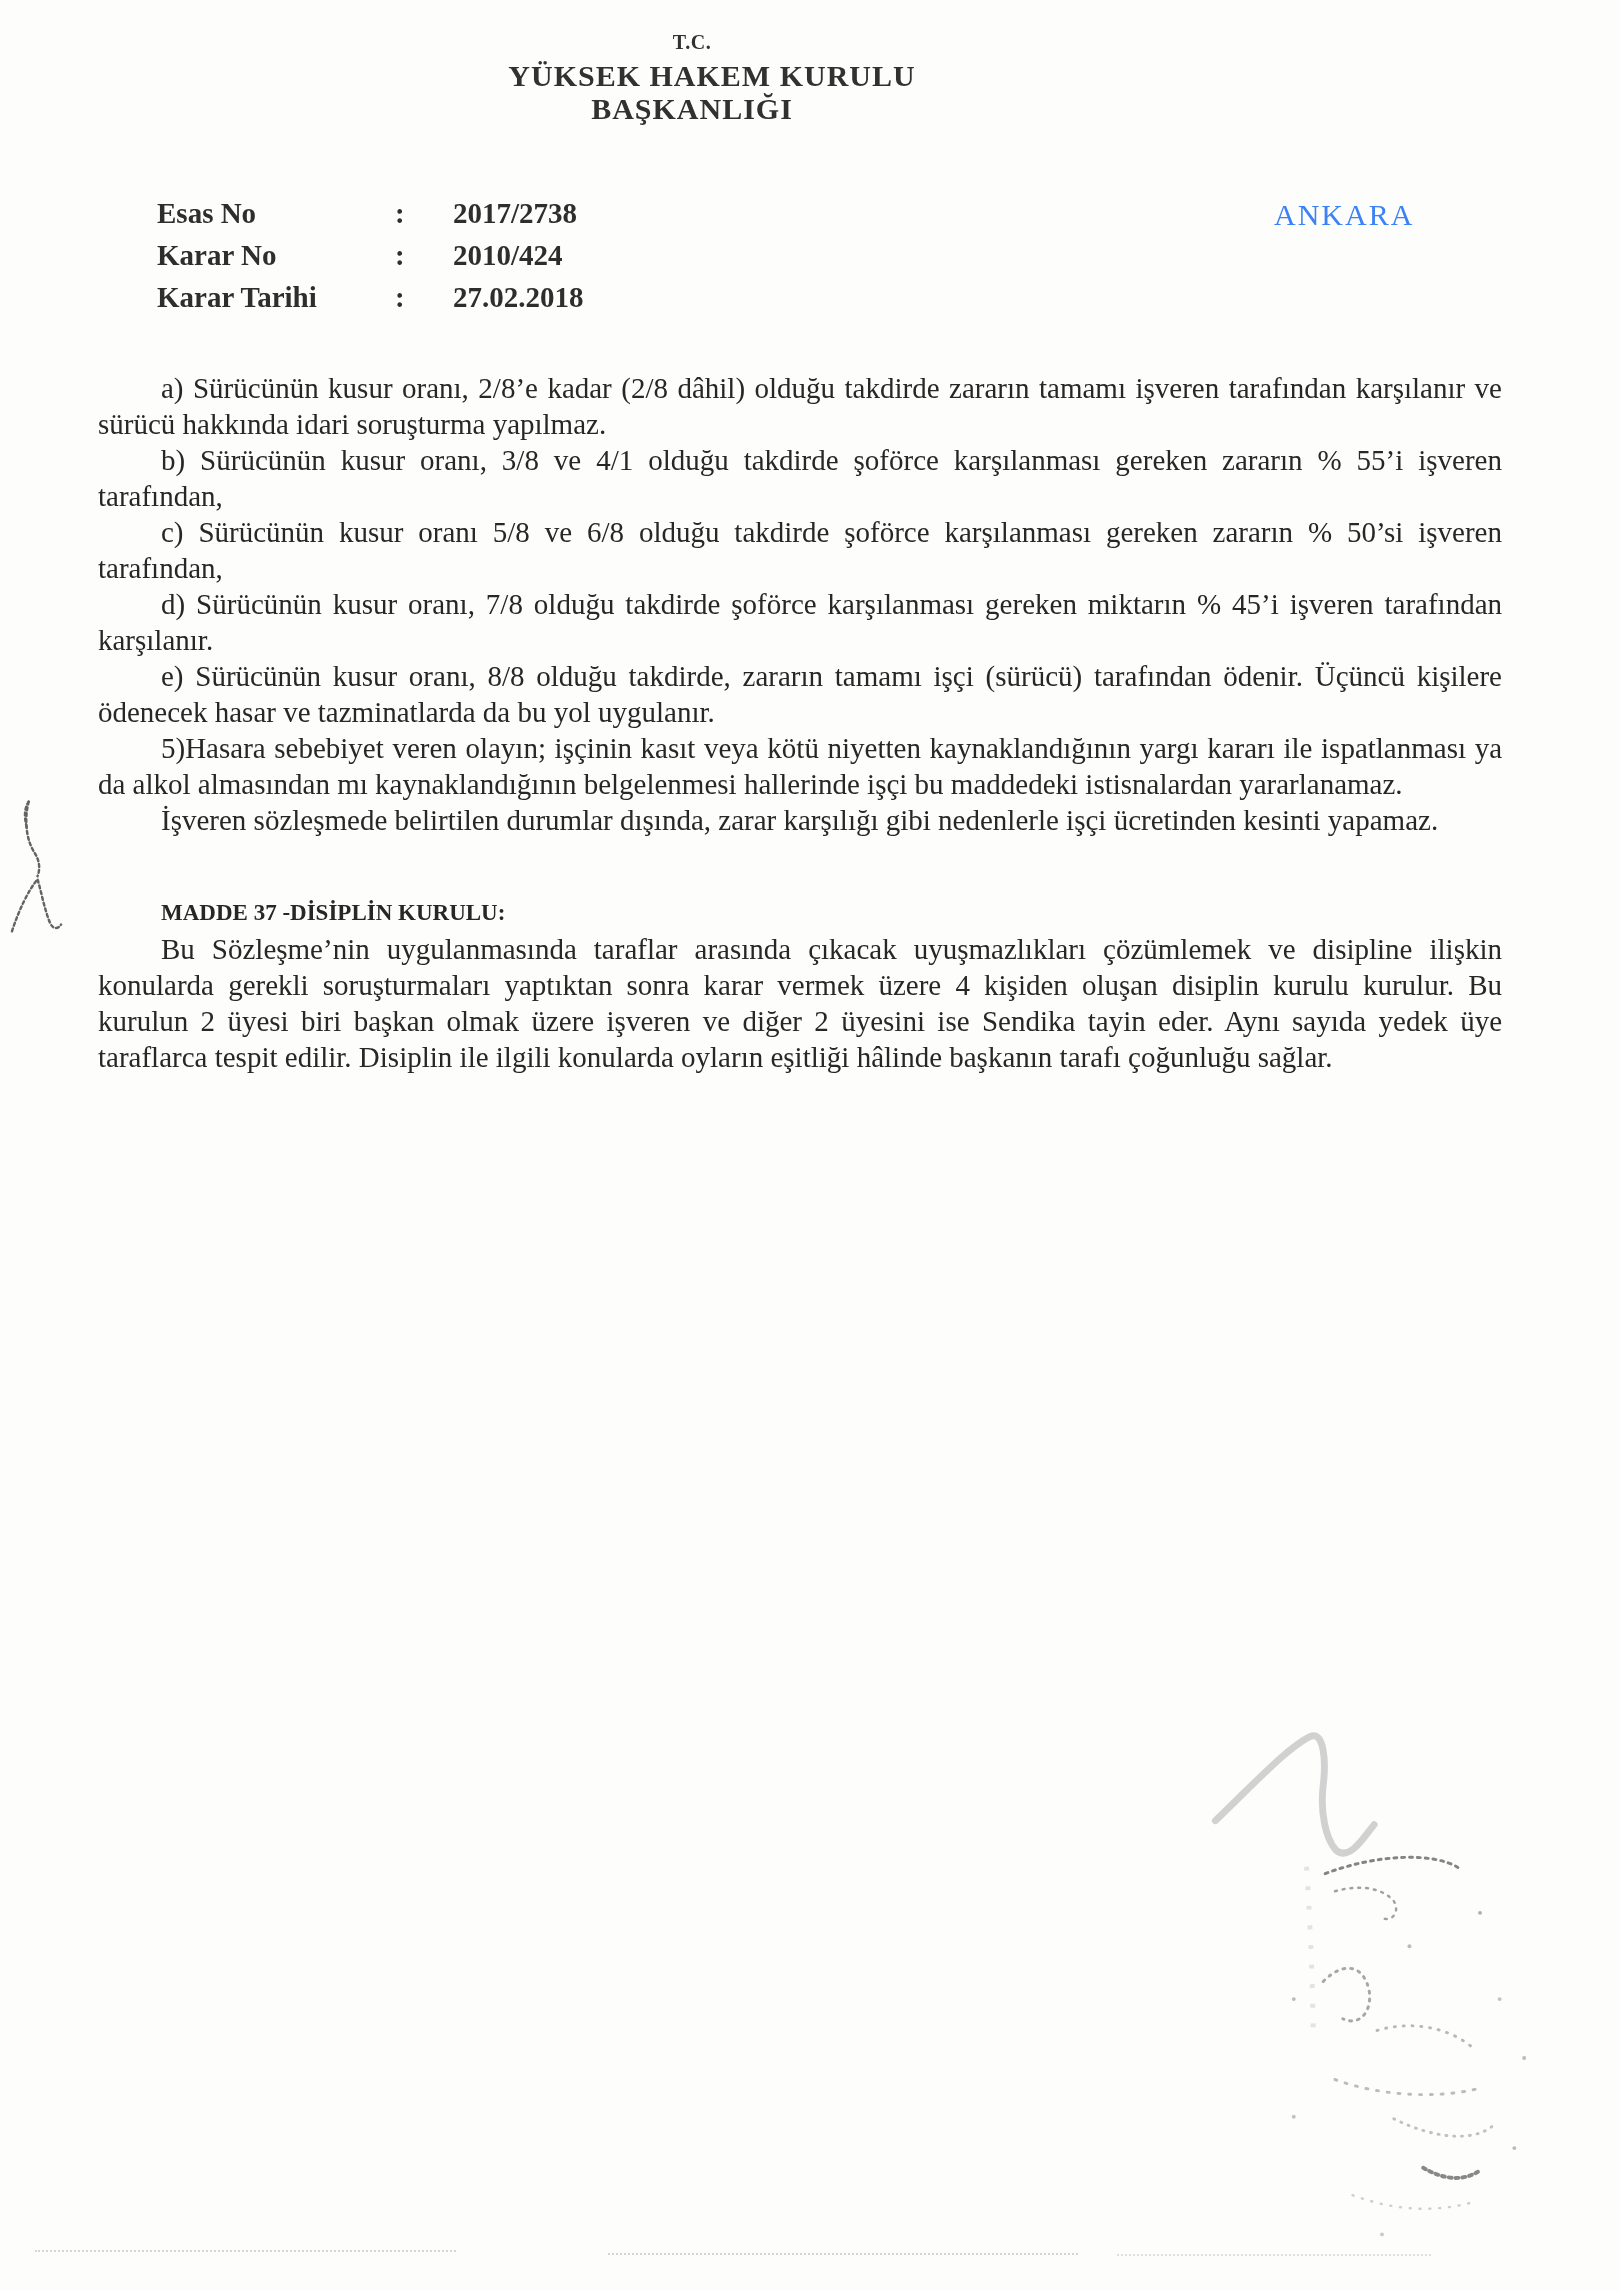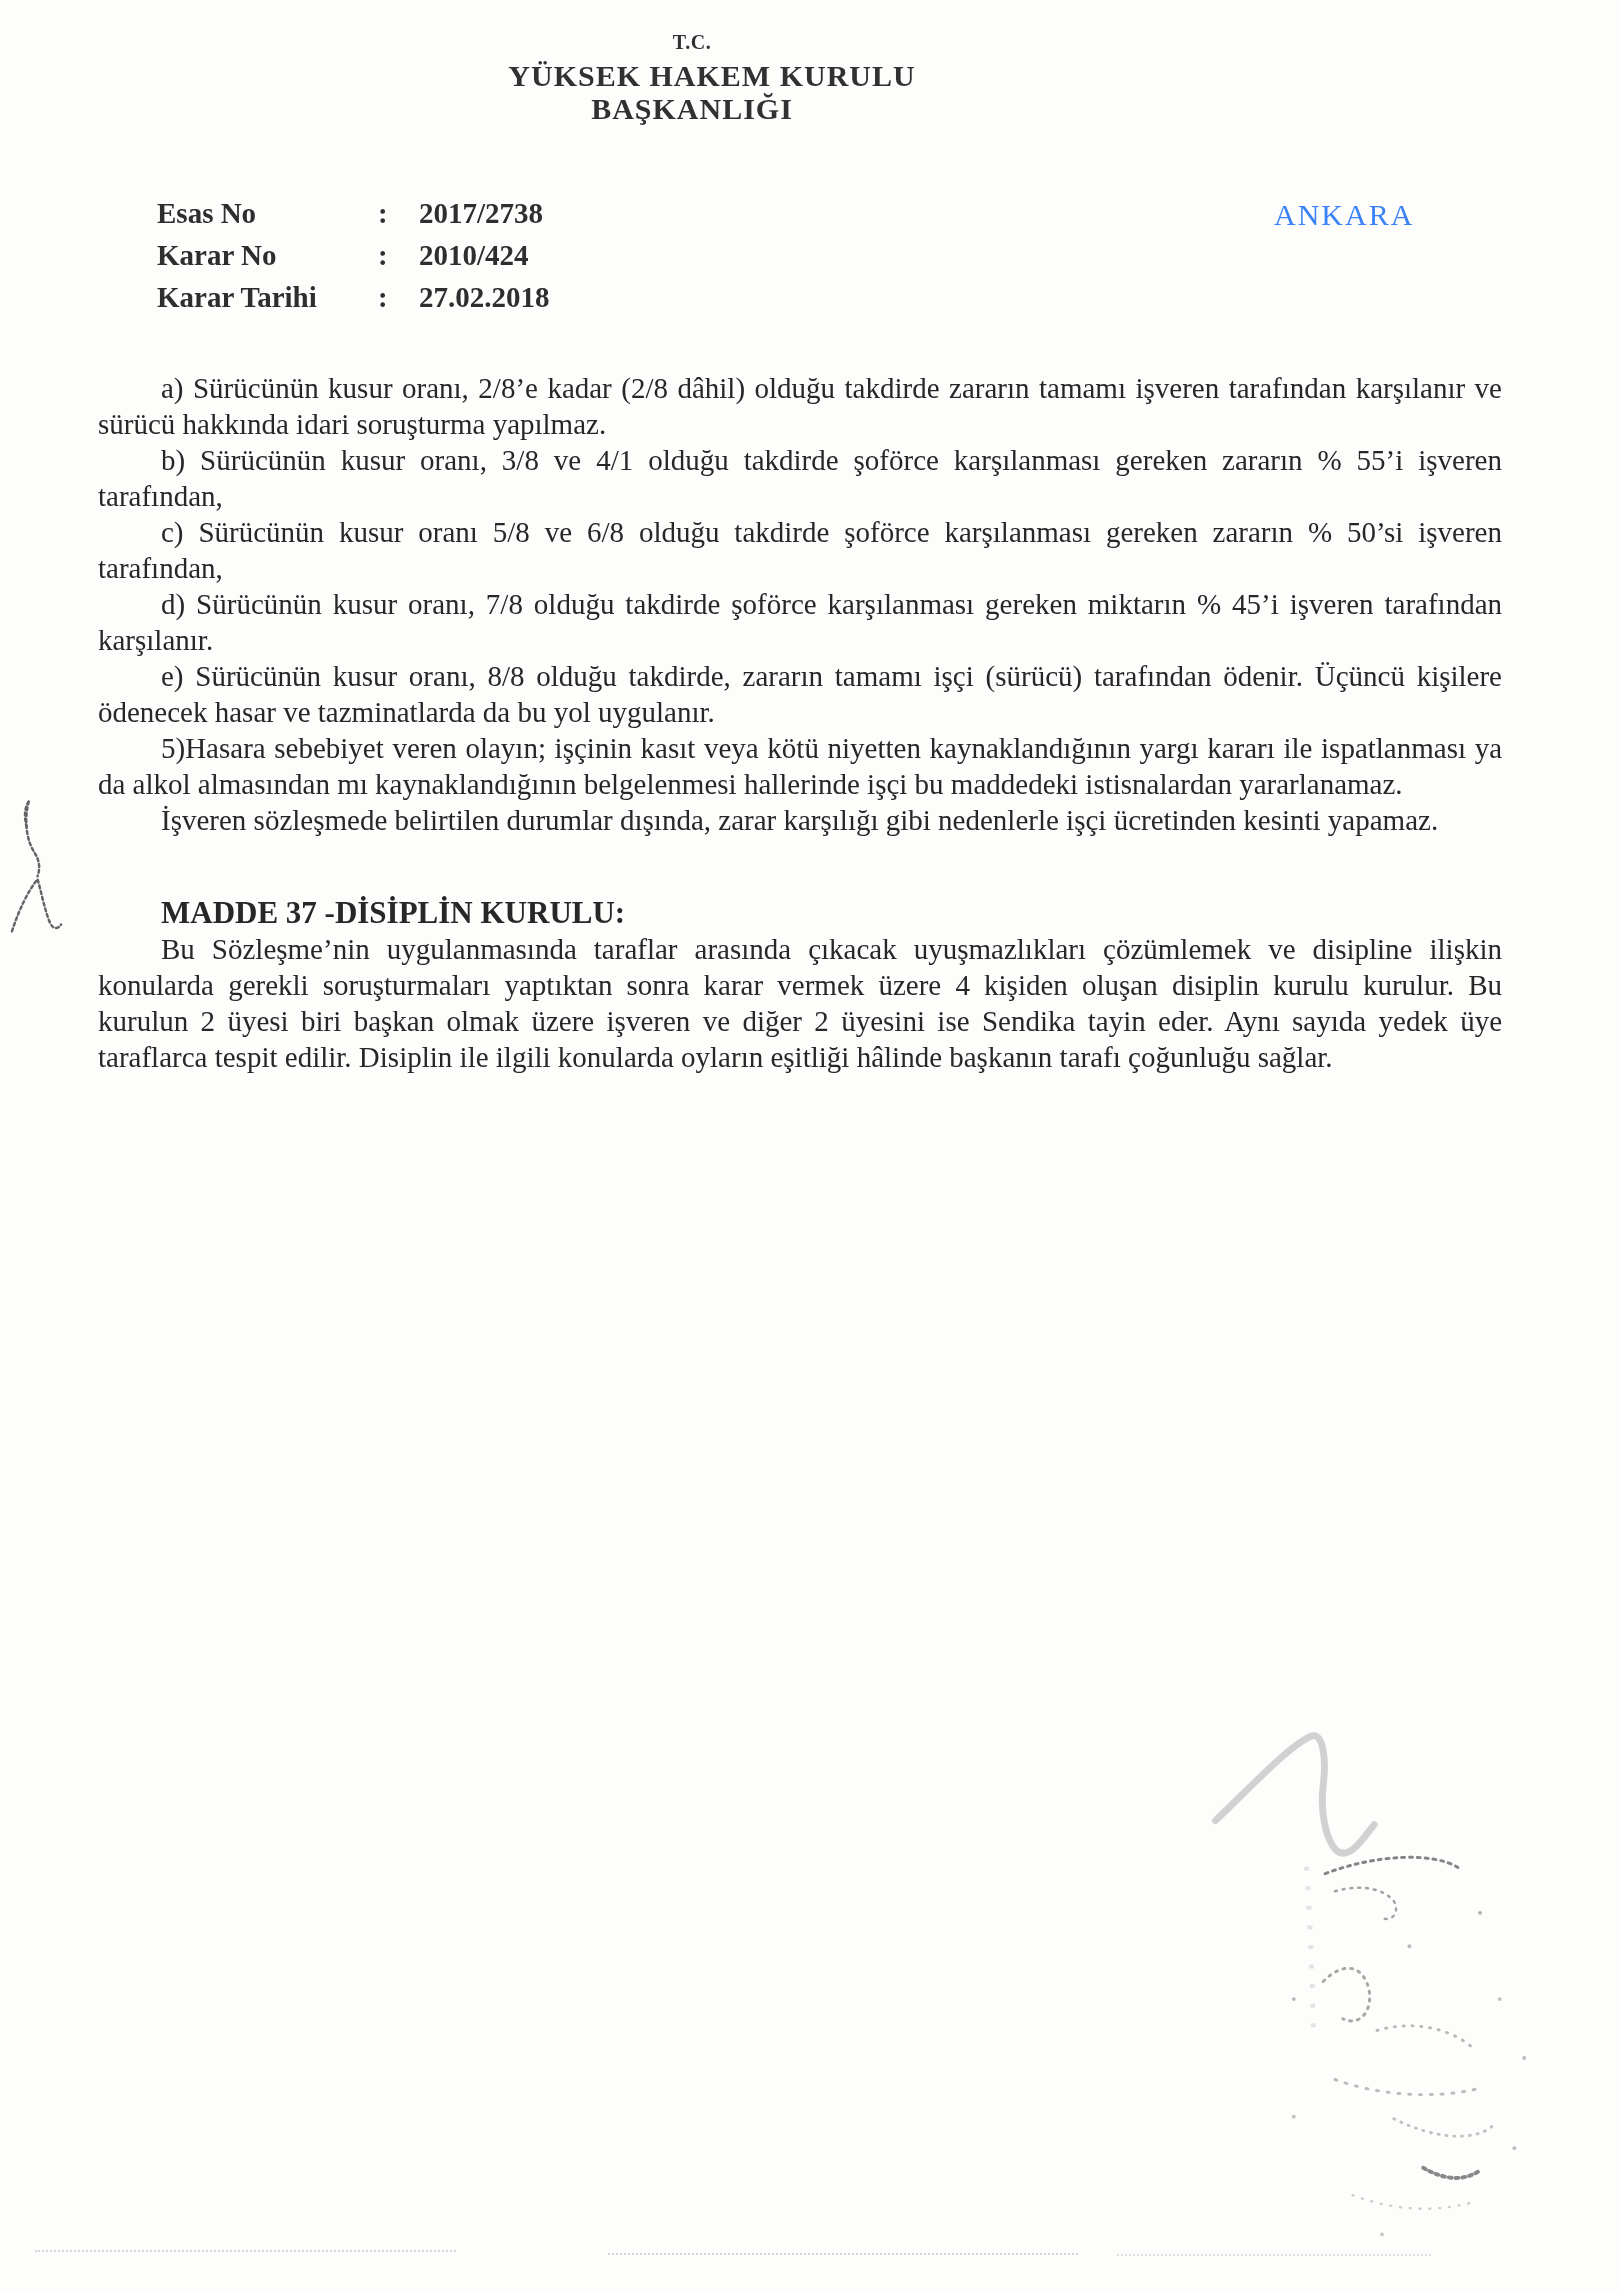--- a/index.html
+++ b/index.html
@@ -13,36 +13,36 @@
   .header{
     position:absolute;top:27.4px;left:0;width:1384px;
     text-align:center;font-weight:600;color:#313131;letter-spacing:0.5px;
   }
   .header .l1{font-size:20px;line-height:31px;}
   .header .l2{font-size:30px;line-height:32px;margin-top:2px;letter-spacing:1px;padding-left:40px;}
   .header .l3{font-size:30px;line-height:32px;margin-top:1px;letter-spacing:1px;}
 
   
   .meta{position:absolute;top:192px;left:157px;font-weight:700;font-size:29px;color:#2e2e2e;}
-  .meta-row{display:flex;line-height:42px;}
+  .meta-row{display:flex;line-height:42px;gap:17px;}
   .meta-label{width:221px;}
   .meta-sep{width:41px;text-align:left;}
 
   .city{
     position:absolute;top:198px;left:1274px;
     font-size:30px;letter-spacing:2px;color:#3b82f6;
   }
 
   
   .doc-body{
     position:absolute;top:370px;left:98px;width:1404px;
     font-size:29px;line-height:36px;text-align:justify;color:#272727;
   }
   .doc-body p{margin:0;text-indent:63px;}
-  .madde{font-weight:700;font-size:31px;margin-top:57px !important;}
+  .madde{font-weight:700;font-size:23px;margin-top:57px !important;}
 
   
   .mark{position:absolute;pointer-events:none;}
   .mark-left{left:3.9px;top:782px;width:69px;height:167px;}
   .mark-br{left:1176px;top:1705px;width:412px;height:549px;}
 
   .noise{position:absolute;height:0;border-top:2.9px dotted rgba(130,130,130,.32);}
   .noise-1{left:35px;top:2250px;width:421px;}
   .noise-2{left:608px;top:2253px;width:470px;}
   .noise-3{left:1117px;top:2254px;width:314px;border-top-color:rgba(130,130,130,.25);}

